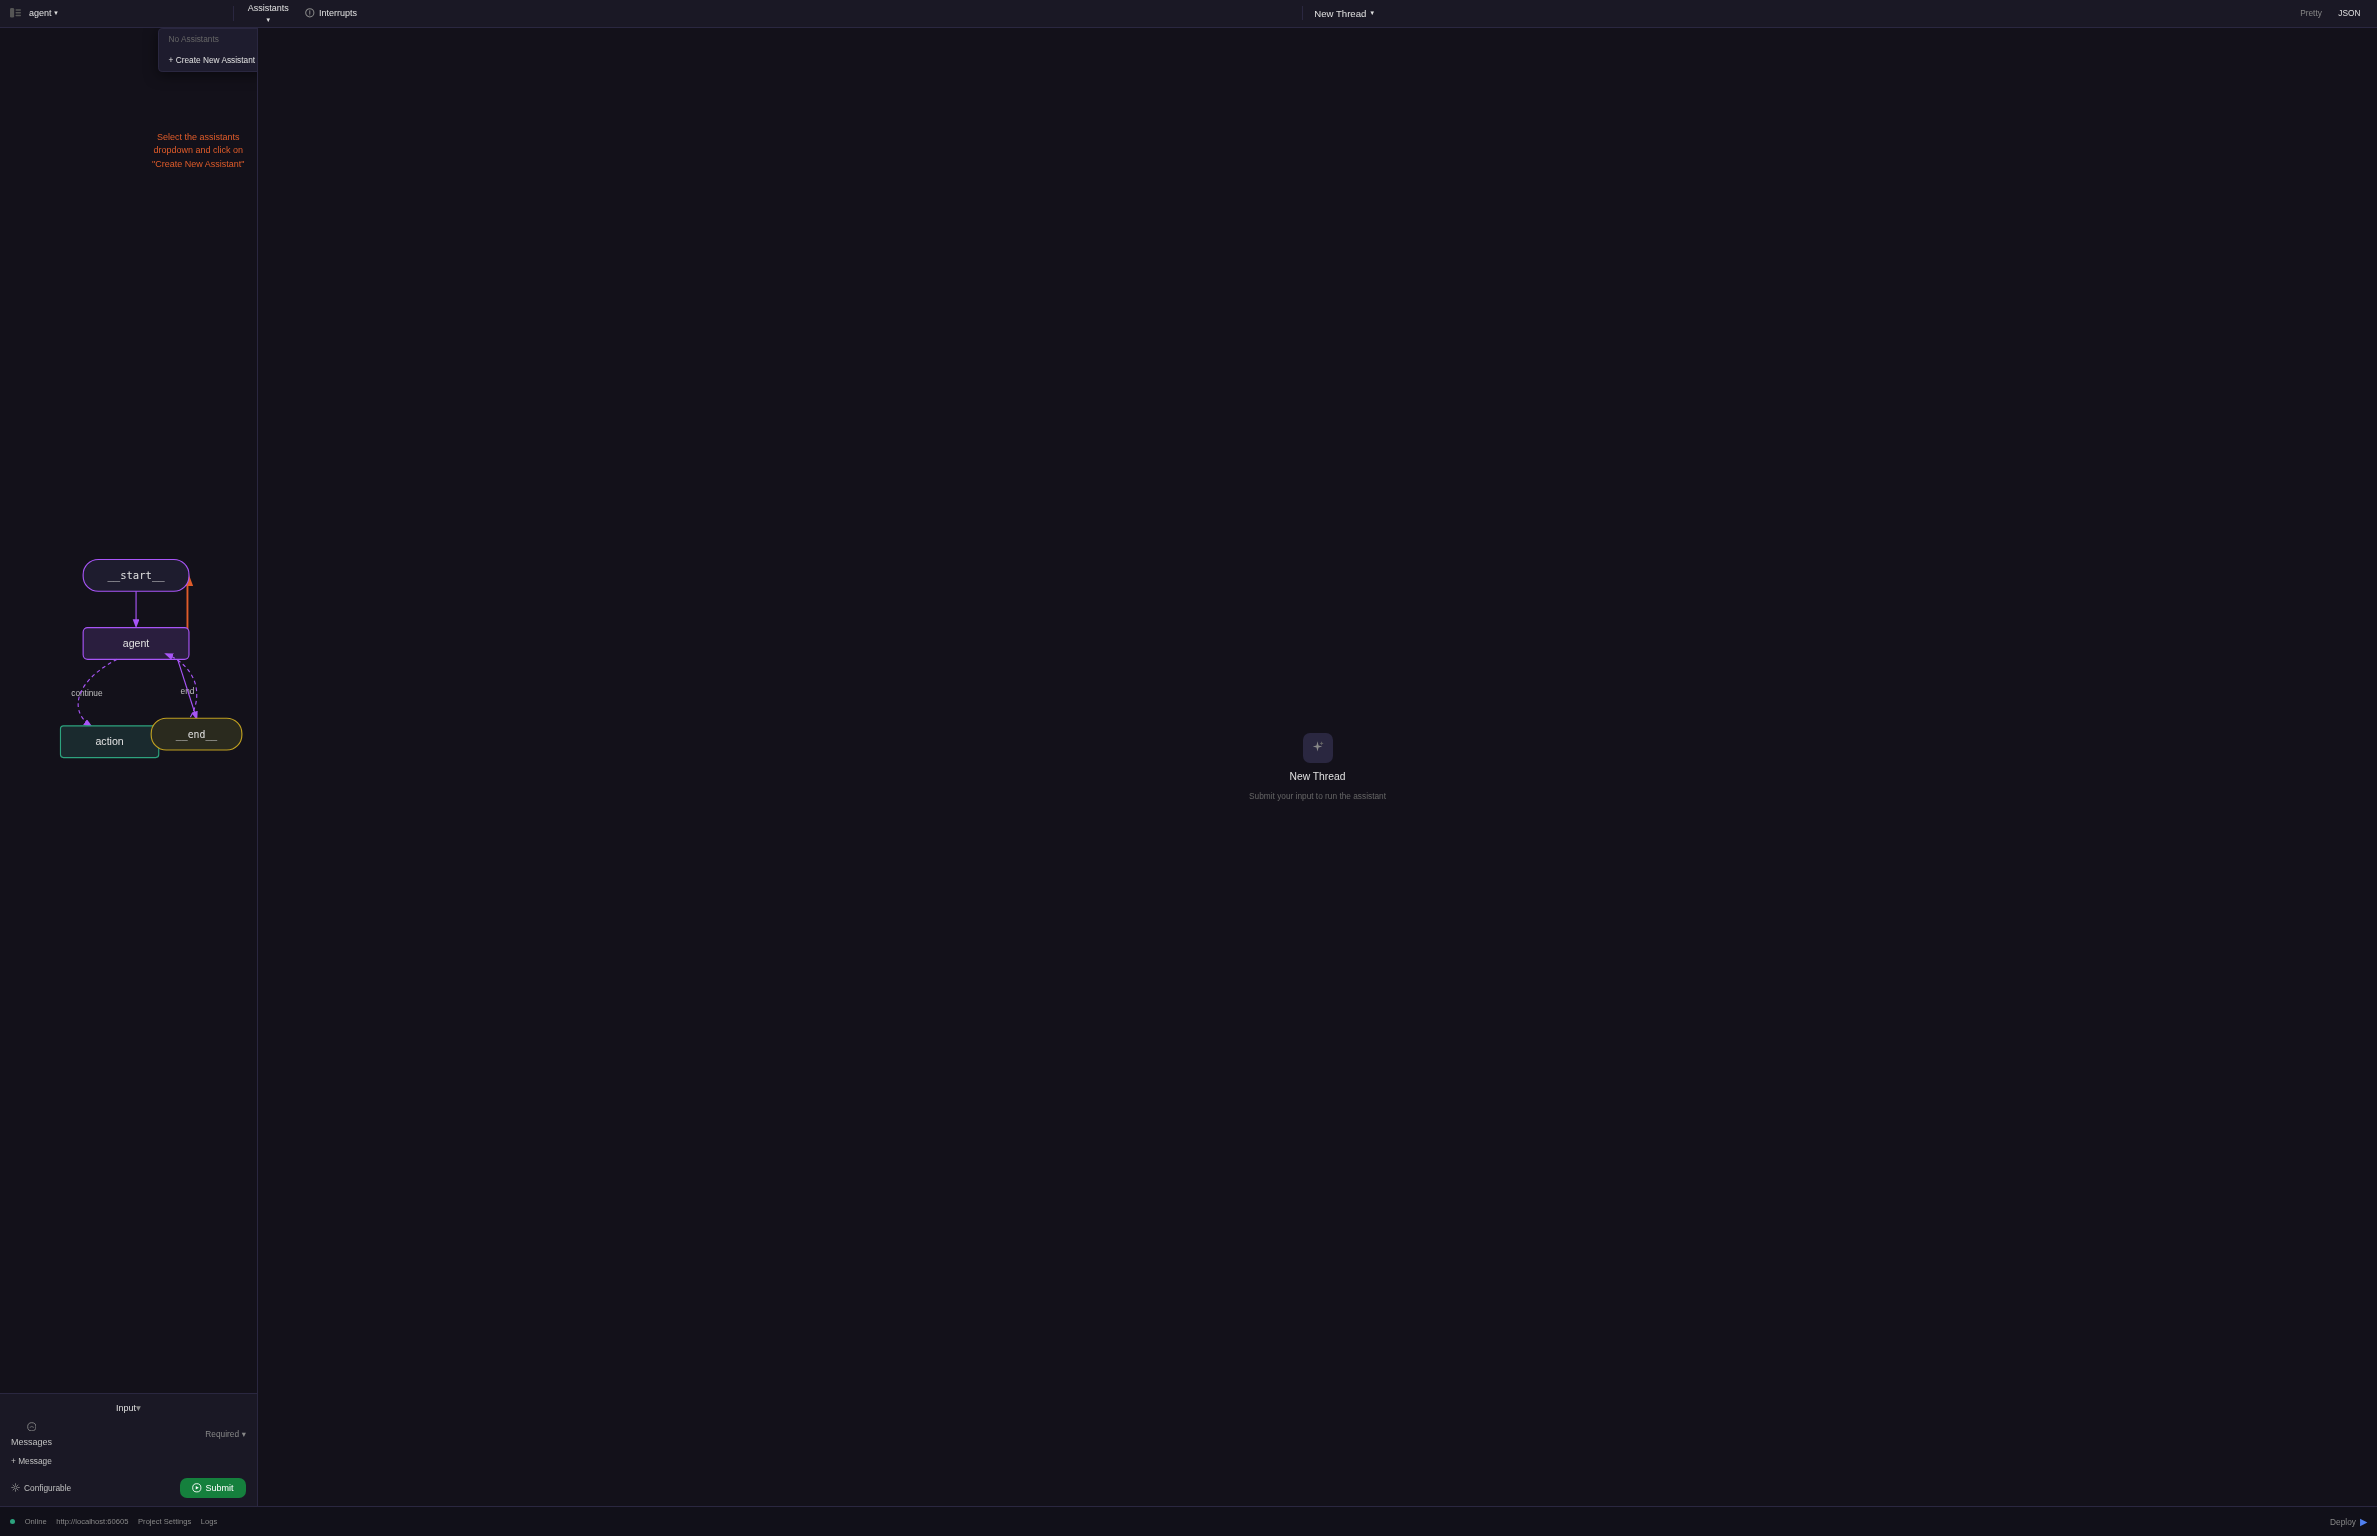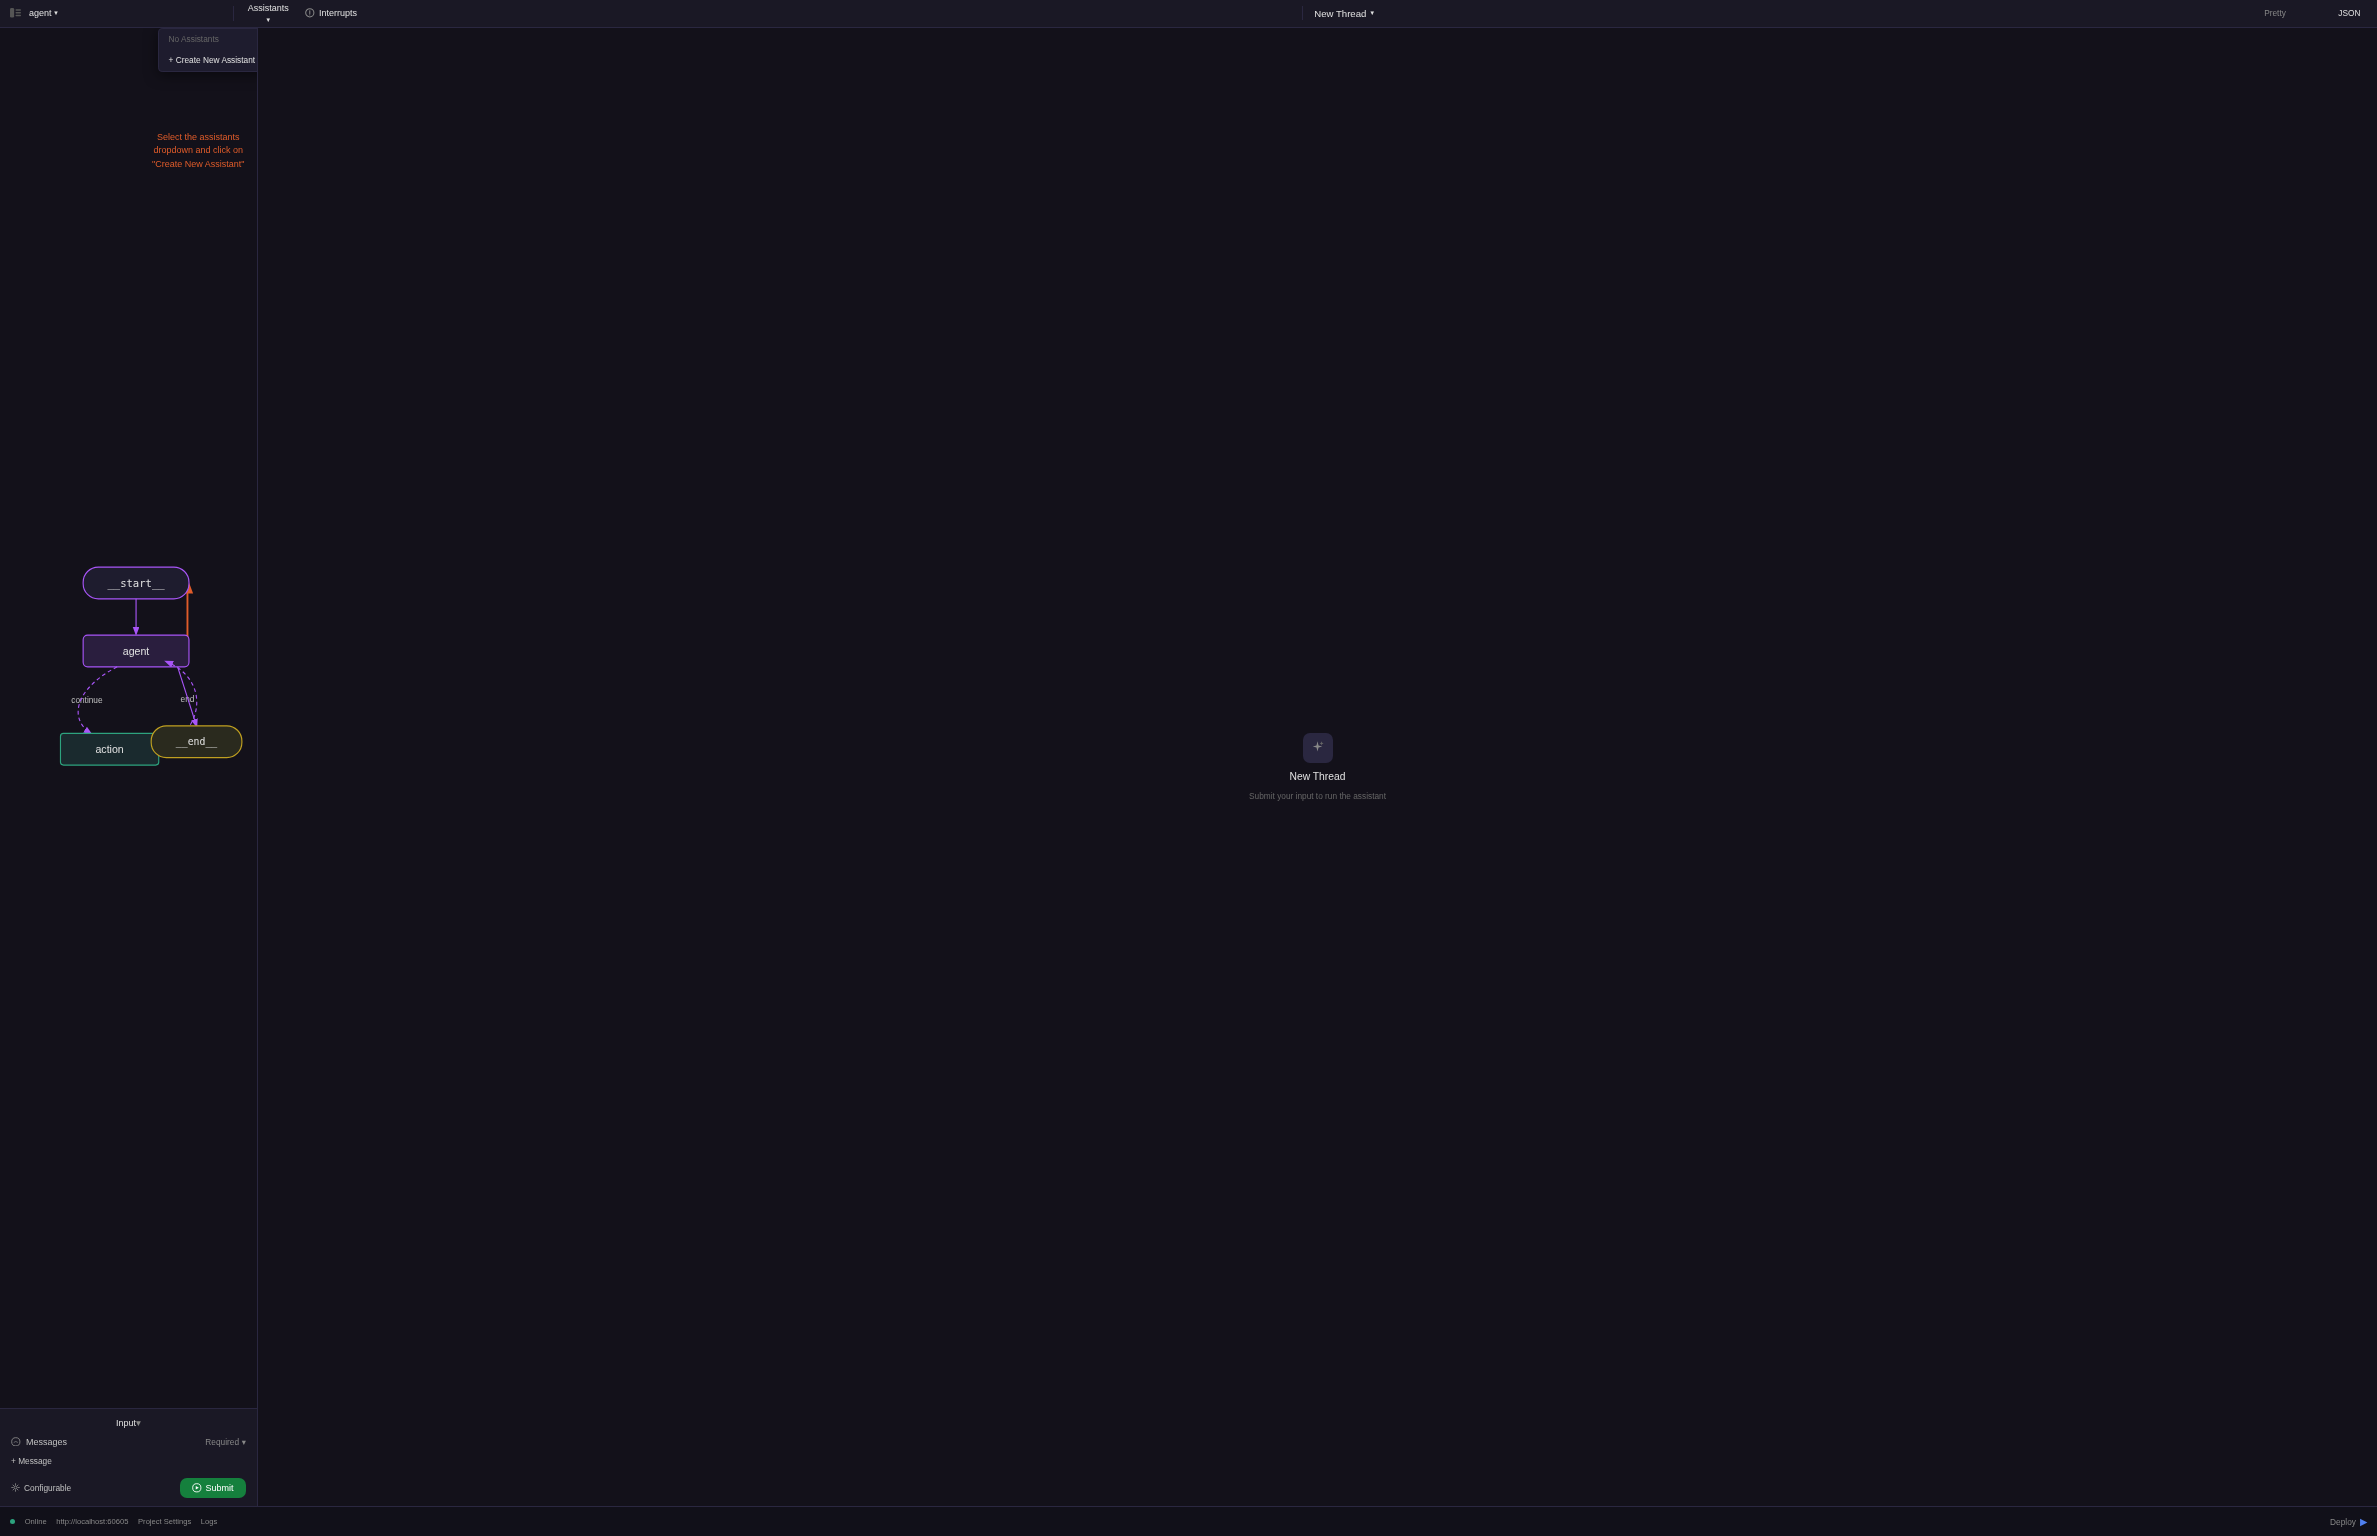--- a/index.html
+++ b/index.html
@@ -106,21 +106,20 @@
       display: flex;
       gap: 5.5px;
     }
     .view-btn {
       background: none;
       border: none;
       color: #888;
       cursor: pointer;
       font-size: 8.3px;
       padding: 2.1px 5.5px;
-      margin-left: 36px;
     }
     .view-btn.active {
       color: #e0e0e0;
     }
 
     
     .main-content {
       display: flex;
       flex: 1;
       overflow: hidden;
@@ -216,20 +215,21 @@
       align-items: center;
       justify-content: space-between;
       margin-bottom: 6.9px;
     }
     .messages-label {
       display: flex;
       align-items: center;
       gap: 5.5px;
       color: #c0c0c0;
       font-size: 9px;
+      flex-direction: column;
     }
     .required-badge {
       display: flex;
       align-items: center;
       gap: 2.8px;
       color: #888;
       font-size: 8.3px;
     }
     .add-message-btn {
       display: flex;

